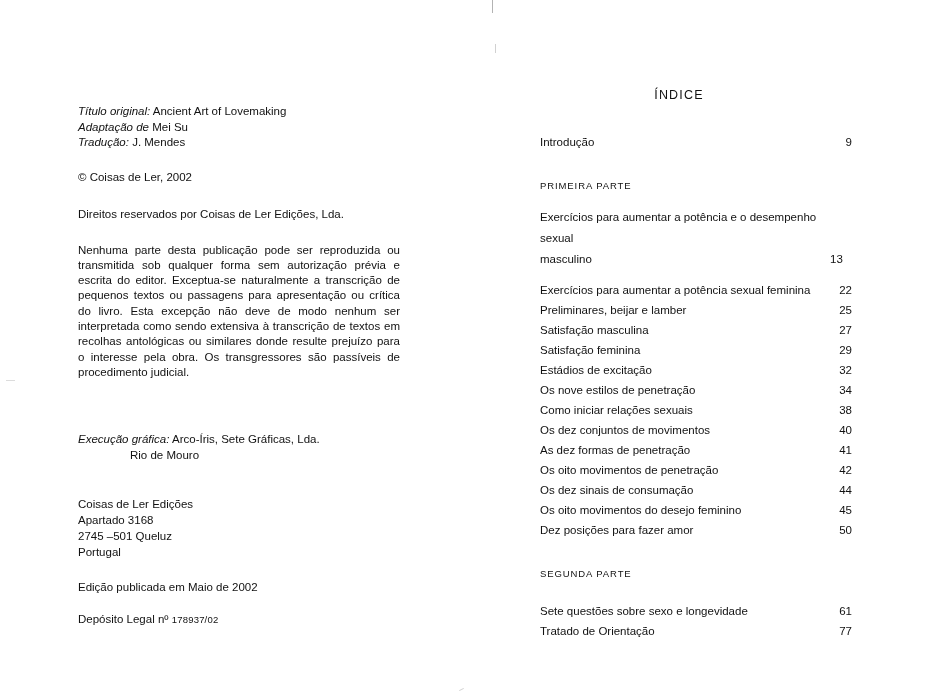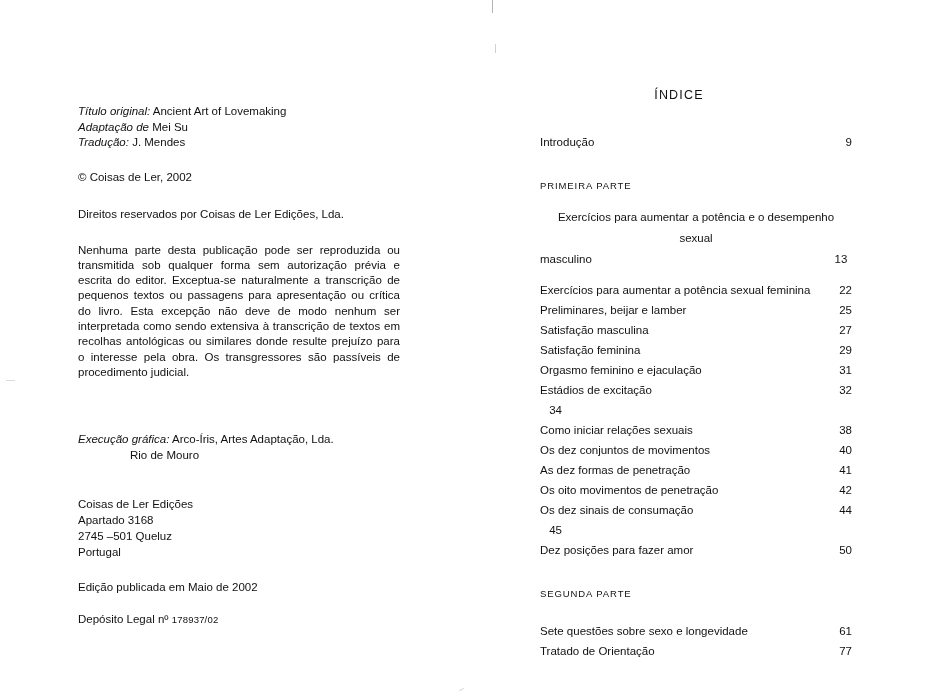--- a/index.html
+++ b/index.html
@@ -112,29 +112,29 @@
   .section-head {
     font-size: 9.5px;
     letter-spacing: 0.9px;
     margin-top: 28px;
     margin-bottom: 16px;
   }
   .long-entry {
     font-size: 11.5px;
     line-height: 21px;
   }
-  .long-entry .l1 { display: block; text-align: center; }
+  .long-entry .l1 { display: block; }
   .long-entry .l2 {
     display: flex;
     justify-content: space-between;
     align-items: baseline;
   }
   .long-entry .l2 .page-no {
     width: 22px;
-    text-align: center;
+    text-align: left;
   }
   .after-intro { margin-bottom: 4px; }
   .gap-6 { height: 6px; }
   .gap-10 { height: 10px; }
 
   
   .mark {
     position: absolute;
     background: #9a9a9a;
   }
@@ -179,21 +179,21 @@
 
     <div class="rights">Direitos reservados por Coisas de Ler Edições, Lda.</div>
 
     <div class="block-gap-c"></div>
 
     <div class="disclaimer">Nenhuma parte desta publicação pode ser reproduzida ou transmitida sob qualquer forma sem autorização prévia e escrita do editor. Exceptua-se naturalmente a transcrição de pequenos textos ou passagens para apresentação ou crítica do livro. Esta excepção não deve de modo nenhum ser interpretada como sendo extensiva à transcrição de textos em recolhas antológicas ou similares donde resulte prejuízo para o interesse pela obra. Os transgressores são passíveis de procedimento judicial.</div>
 
     <div class="execucao">
       <div>
         <span class="lbl">Execução gráfica:</span>
-        <span>Arco-Íris, Artes Adaptação, Lda.</span>
+        <span>Arco-Íris, Sete Gráficas, Lda.</span>
       </div>
       <div class="indent">Rio de Mouro</div>
     </div>
 
     <div class="publisher">
       <div>Coisas de Ler Edições</div>
       <div>Apartado 3168</div>
       <div>2745 –501 Queluz</div>
       <div>Portugal</div>
     </div>
@@ -238,28 +238,25 @@
     </div>
     <div class="toc-row">
       <span class="label">Satisfação masculina</span>
       <span class="page-no">27</span>
     </div>
     <div class="toc-row">
       <span class="label">Satisfação feminina</span>
       <span class="page-no">29</span>
     </div>
     <div class="toc-row">
-      <span class="label">Orgasmo feminino e ejaculação</span>
-      <span class="page-no">31</span>
-    </div>
-    <div class="toc-row">
       <span class="label">Estádios de excitação</span>
       <span class="page-no">32</span>
     </div>
     <div class="toc-row">
+      <span class="label">Os nove estilos de penetração</span>
       <span class="page-no">34</span>
     </div>
     <div class="toc-row">
       <span class="label">Como iniciar relações sexuais</span>
       <span class="page-no">38</span>
     </div>
     <div class="toc-row">
       <span class="label">Os dez conjuntos de movimentos</span>
       <span class="page-no">40</span>
     </div>
@@ -269,20 +266,21 @@
     </div>
     <div class="toc-row">
       <span class="label">Os oito movimentos de penetração</span>
       <span class="page-no">42</span>
     </div>
     <div class="toc-row">
       <span class="label">Os dez sinais de consumação</span>
       <span class="page-no">44</span>
     </div>
     <div class="toc-row">
+      <span class="label">Os oito movimentos do desejo feminino</span>
       <span class="page-no">45</span>
     </div>
     <div class="toc-row">
       <span class="label">Dez posições para fazer amor</span>
       <span class="page-no">50</span>
     </div>
 
     <div class="section-head">SEGUNDA PARTE</div>
 
     <div class="gap-6"></div>

